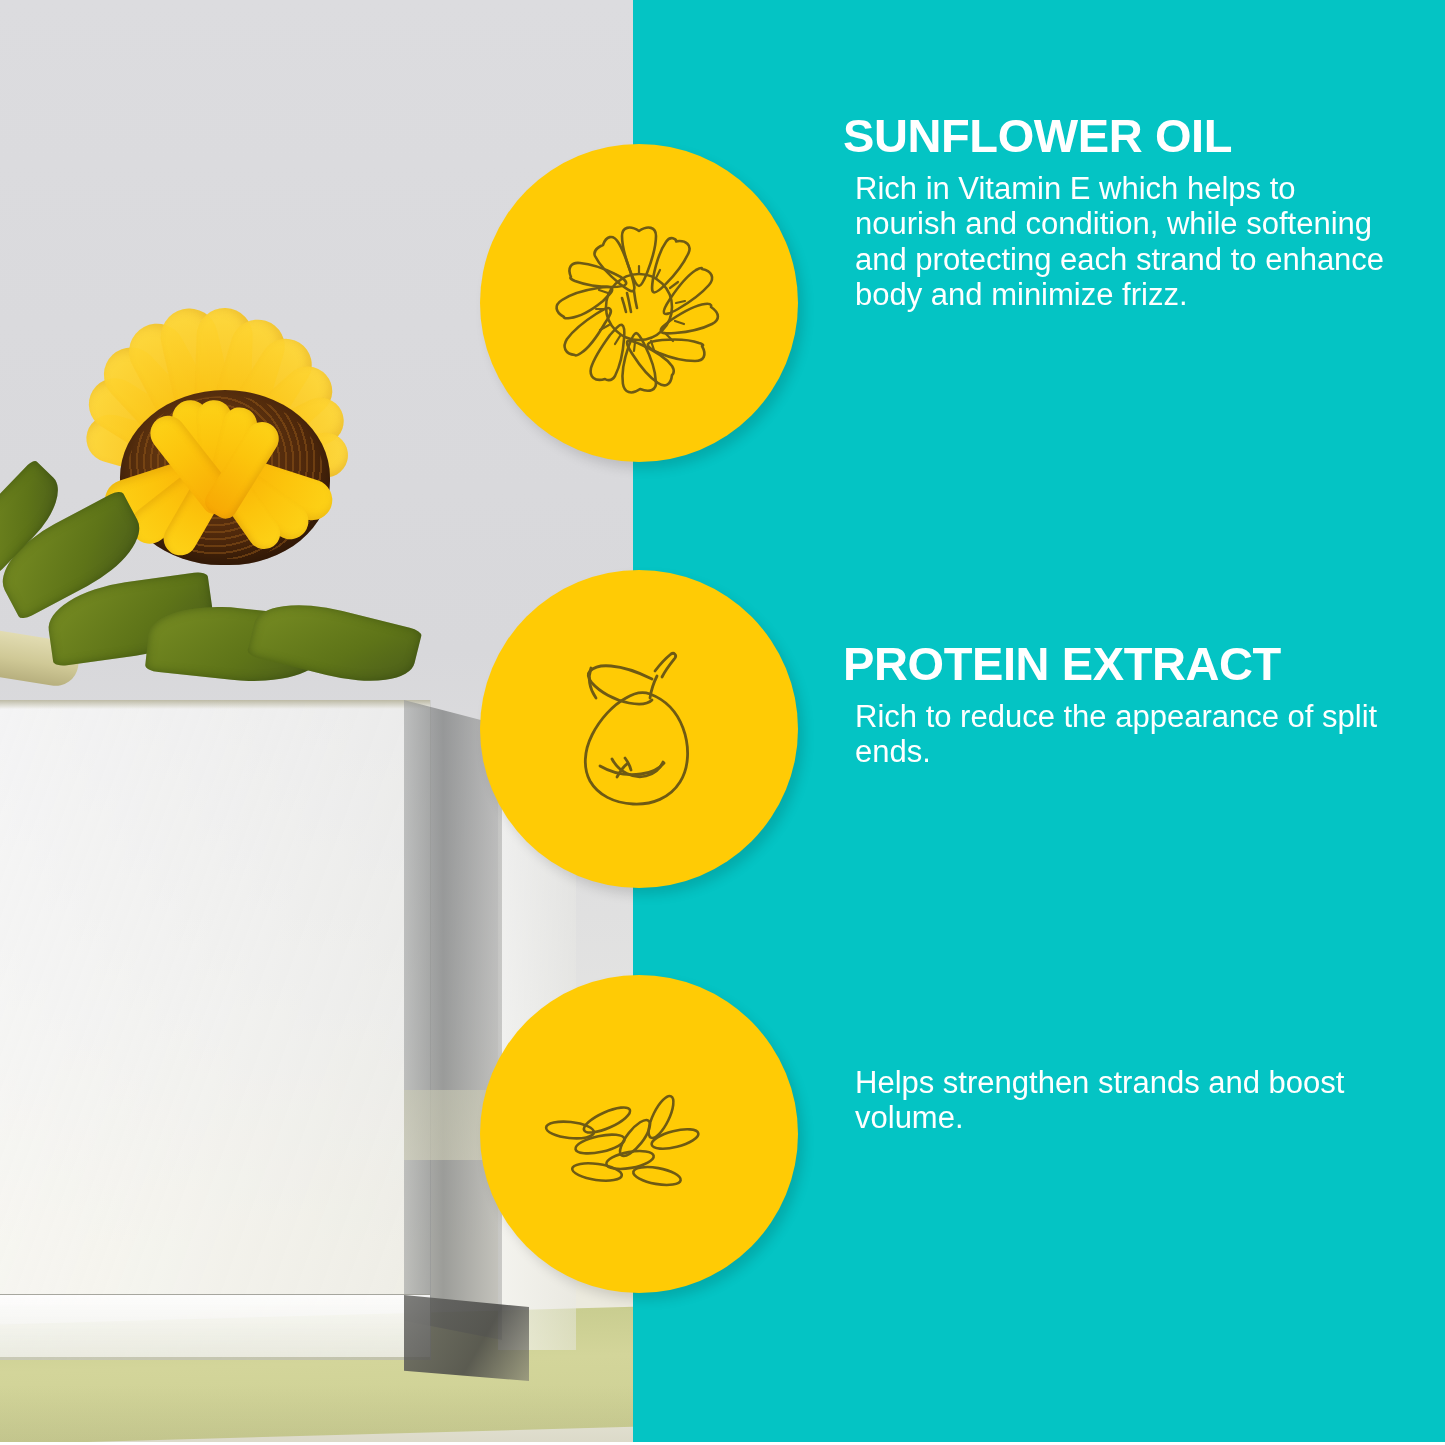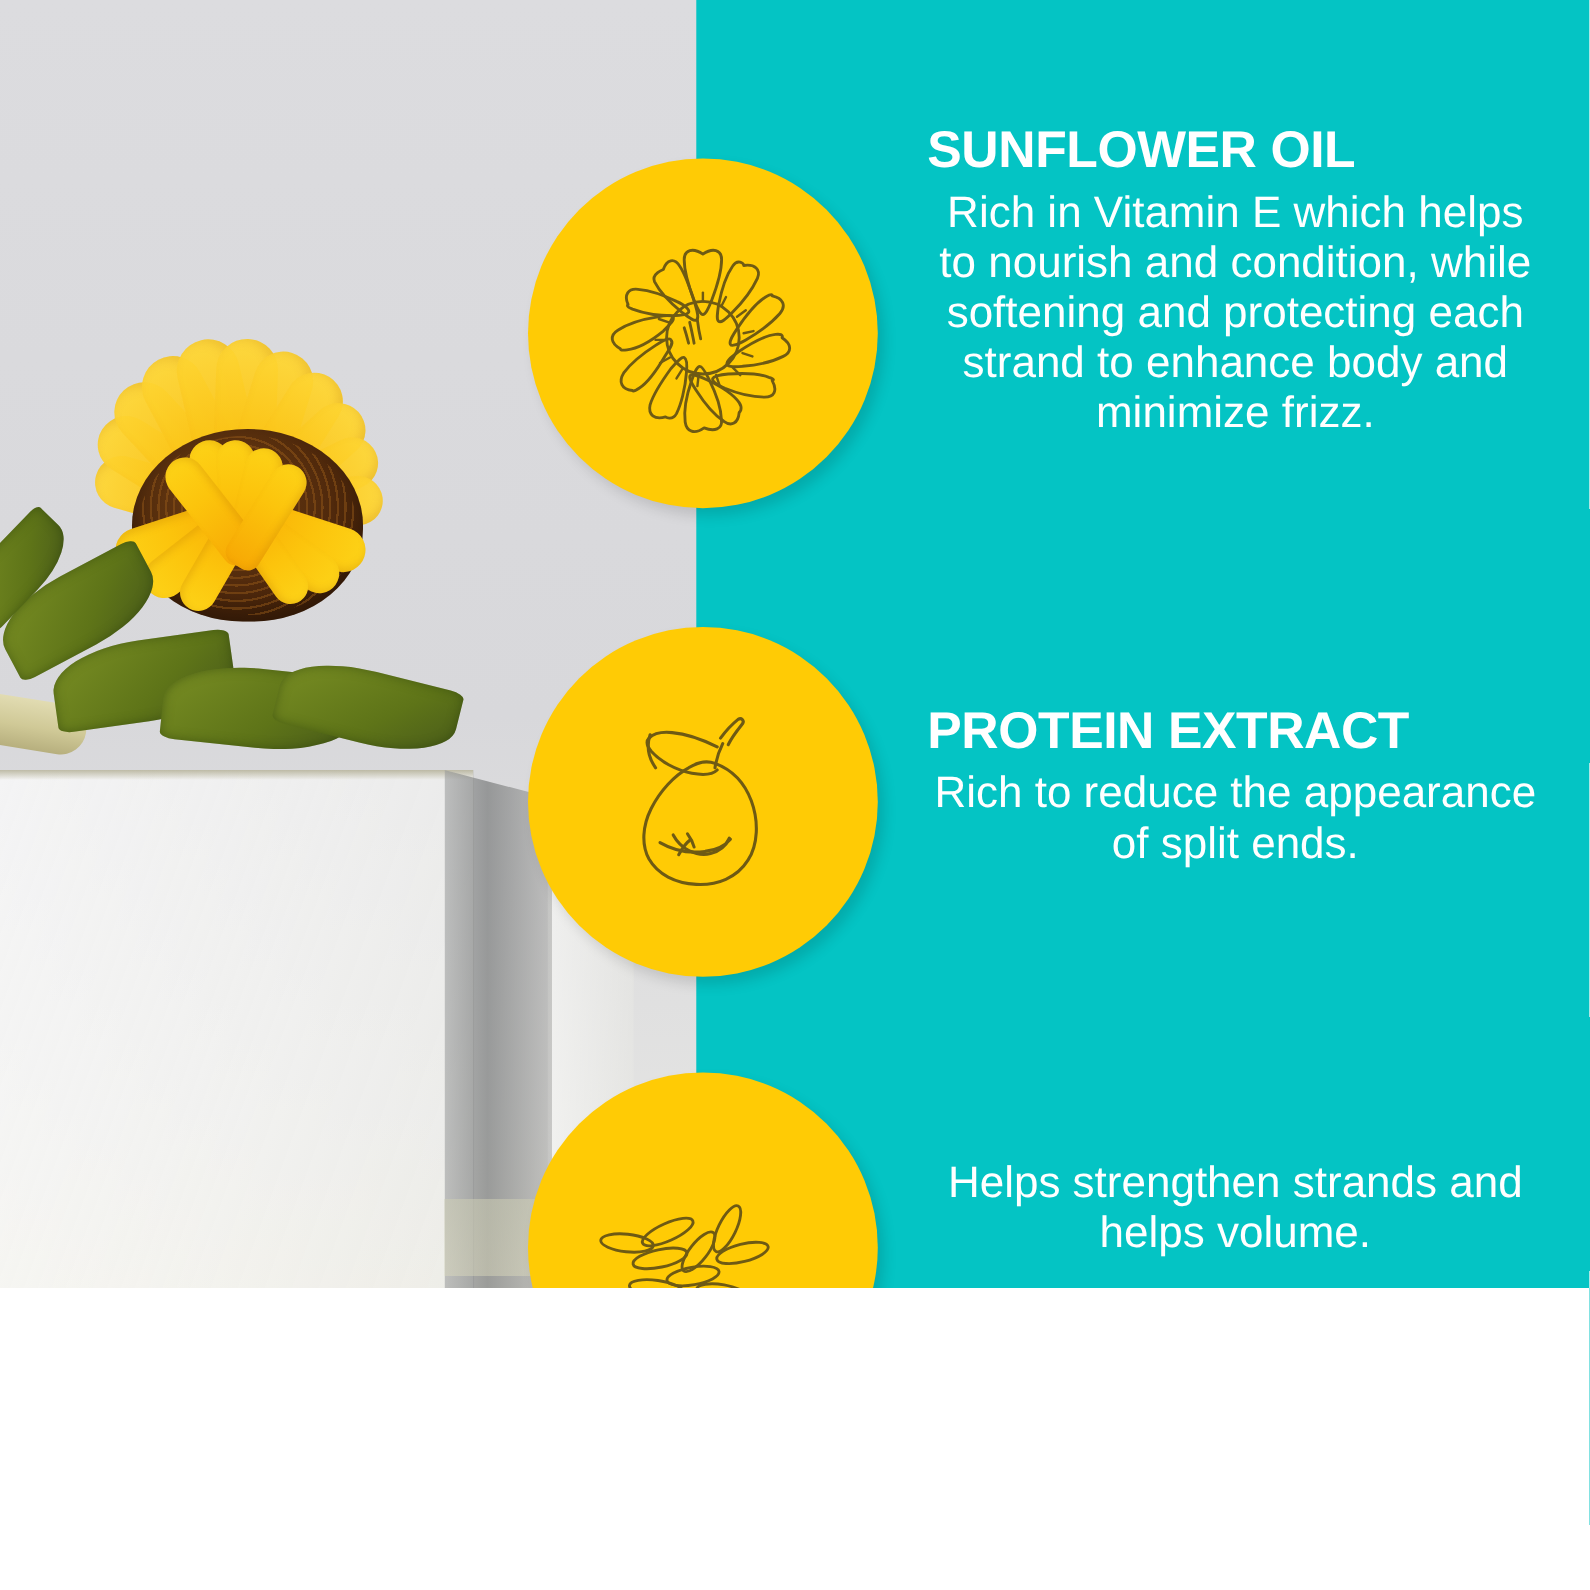--- a/index.html
+++ b/index.html
@@ -3,21 +3,21 @@
 <meta charset="utf-8">
 <style>
   html, body {
     margin: 0;
     padding: 0;
     background: #ffffff;
   }
   .canvas {
     position: relative;
     width: 1445px;
-    height: 1171px;
+    height: 1442px;
     overflow: hidden;
     font-family: "Liberation Sans", sans-serif;
     background: #d9d9dc;
   }
 
   
   .photo-panel {
     position: absolute;
     left: 0;
     top: 0;
@@ -213,25 +213,24 @@
 
   .heading {
     font-size: 47px;
     font-weight: bold;
     letter-spacing: -0.4px;
     line-height: 1.0;
     margin: 0 0 12px 0;
     white-space: nowrap;
   }
   .body {
-    font-size: 40px;
+    font-size: 31px;
     font-weight: 400;
     line-height: 1.14;
-    margin: 0;
-    text-align: center;
+    margin: 12px;
   }
 </style>
 </head>
 <body>
 
 <div class="canvas">
 
   <div class="photo-panel">
 
     <div class="surface"></div>
@@ -361,16 +360,16 @@
     <h2 class="heading">SUNFLOWER OIL</h2>
     <p class="body">Rich in Vitamin E which helps to nourish and condition, while softening and protecting each strand to enhance body and minimize frizz.</p>
   </div>
 
   <div class="txt" id="txt-2">
     <h2 class="heading">PROTEIN EXTRACT</h2>
     <p class="body">Rich to reduce the appearance of split ends.</p>
   </div>
 
   <div class="txt" id="txt-3">
-    <p class="body">Helps strengthen strands and helps volume.</p>
+    <p class="body">Helps strengthen strands and boost volume.</p>
   </div>
 
 </div>
 
 </body></html>

